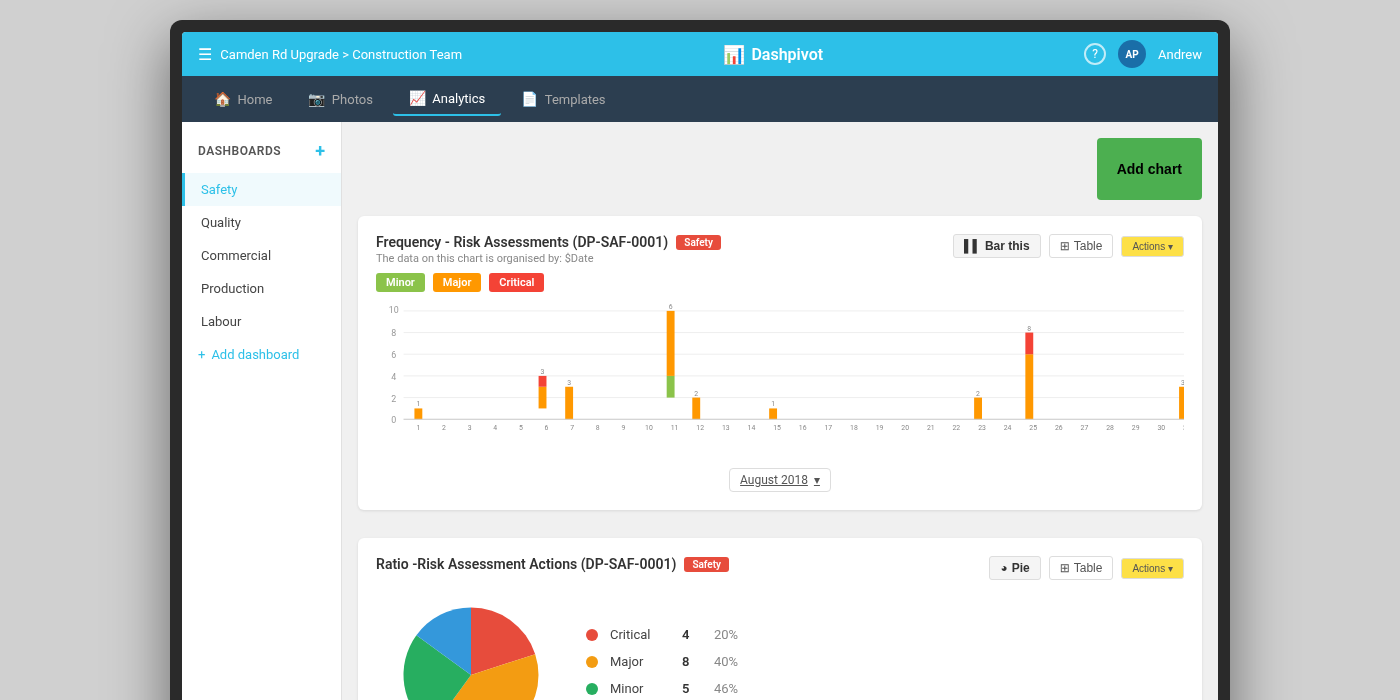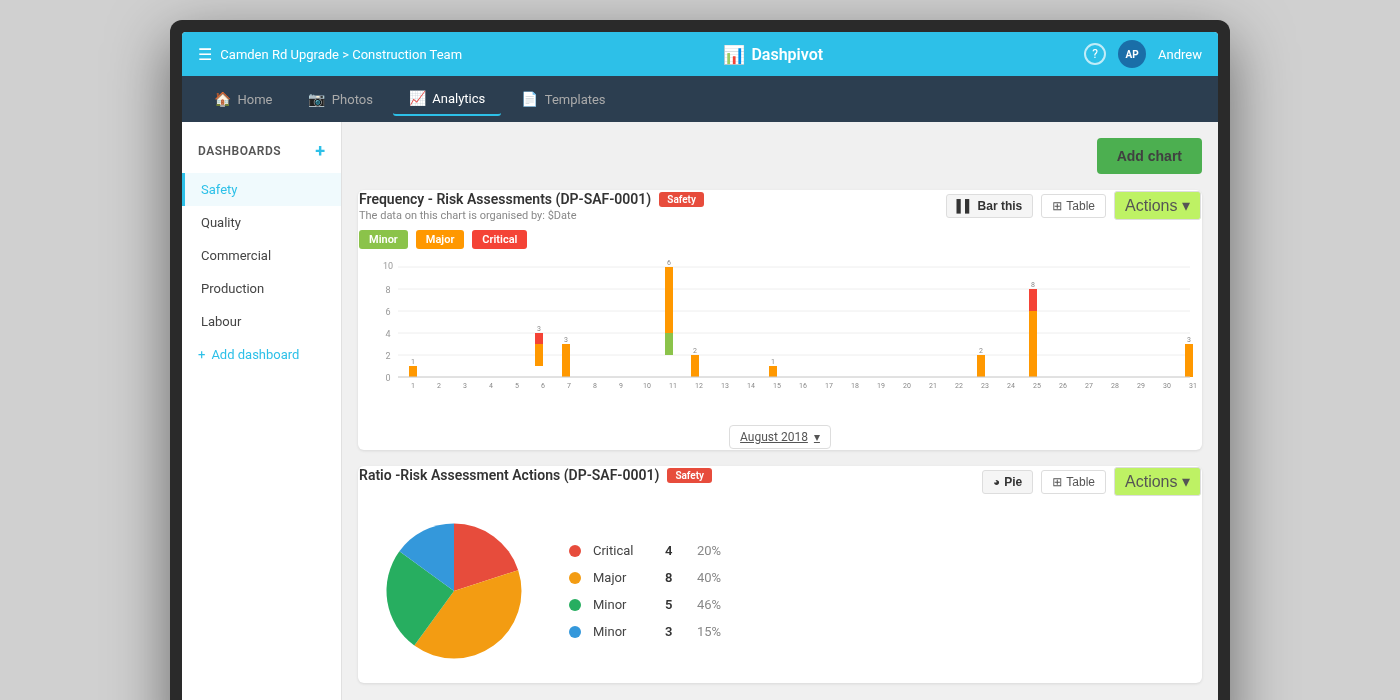--- a/index.html
+++ b/index.html
@@ -153,35 +153,35 @@
       overflow-y: auto;
       padding: 16px;
     }
     .content-header {
       display: flex;
       justify-content: flex-end;
       margin-bottom: 16px;
     }
     .add-chart-btn {
       background: #4caf50;
-      color: #404040;
+      color: #000000;
       border: none;
-      padding: 10px 20px;
+      padding: 23px 20px;
       border-radius: 4px;
       font-size: 14px;
       font-weight: 600;
       cursor: pointer;
       margin-left: 23px;
     }
     
     .chart-card {
       background: white;
       border-radius: 6px;
-      padding: 1px;
-      margin-bottom: 16px;
+      padding: 18px;
+      margin-bottom: 28px;
       box-shadow: 0 1px 3px rgba(0,0,0,0.1);
     }
     .chart-header {
       display: flex;
       align-items: flex-start;
       justify-content: space-between;
       margin-bottom: 4px;
     }
     .chart-title-area { flex: 1; }
     .chart-title {
@@ -218,24 +218,24 @@
       font-size: 12px;
       color: #555;
       cursor: pointer;
       background: white;
     }
     .ctrl-btn.active { background: #f5f5f5; font-weight: 600; color: #333; }
     .actions-btn {
       padding: 4px 10px;
       border: 1px solid #ddd;
       border-radius: 3px;
-      font-size: 16px;
+      font-size: 10px;
       color: #555;
       cursor: pointer;
-      background: #bef264;
+      background: #fde047;
     }
     
     .legend {
       display: flex;
       gap: 8px;
       margin: 8px 0;
     }
     .legend-item {
       display: flex; align-items: center; gap: 4px;
       padding: 3px 10px;

